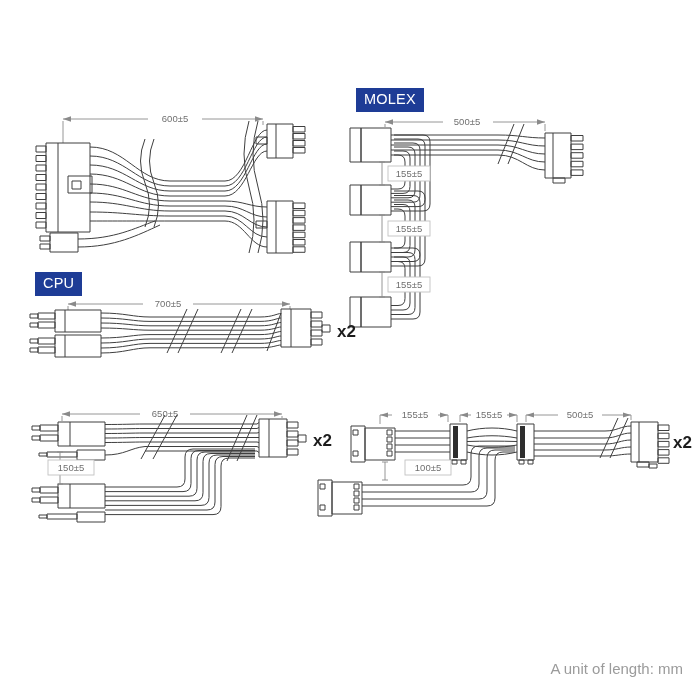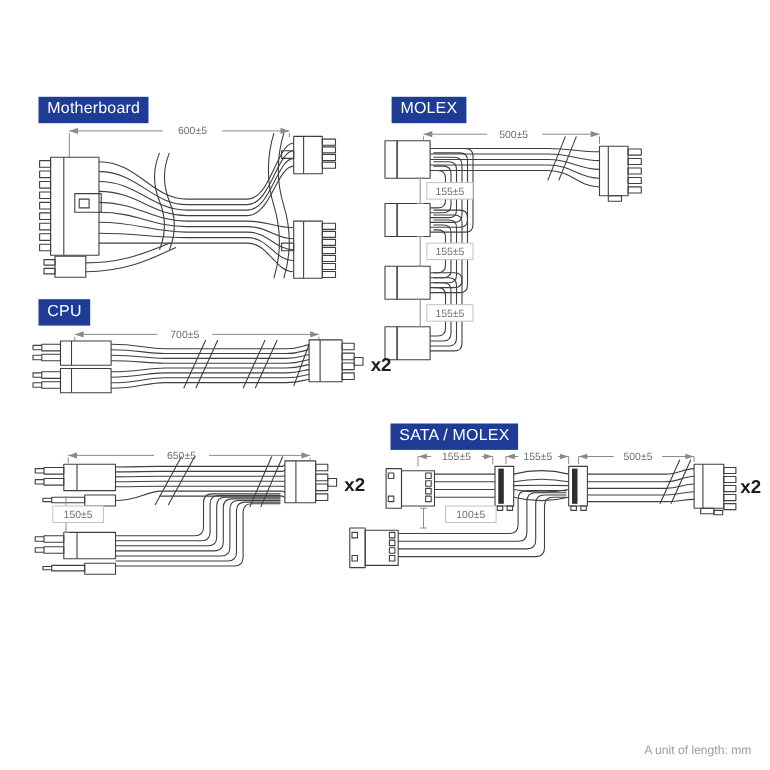--- a/index.html
+++ b/index.html
@@ -8,31 +8,29 @@
   .seclabel{position:absolute;background:#1e3c96;color:#fff;font-size:14.5px;
             line-height:1;padding:4px 8px 5px;letter-spacing:.2px;}
   svg{position:absolute;overflow:visible;}
   .ln{fill:none;stroke:#3f3f3f;stroke-width:1;stroke-linejoin:round;}
   .fill{fill:#2e2e2e;stroke:none;}
   .dm{fill:none;stroke:#8a8a8a;stroke-width:.9;}
   .ah{fill:#8a8a8a;stroke:none;}
   .dmt{font:9.5px "Liberation Sans",sans-serif;fill:#6f6f6f;text-anchor:middle;}
   .dbox{fill:#ffffff;stroke:#c2c2c2;stroke-width:.9;}
   .x2{font:600 17px "Liberation Sans",sans-serif;fill:#1c1c1c;}
-  .footer{position:absolute;right:17px;top:676px;font-size:11px;color:#9b9b9b;margin-left:48px;}
+  .footer{position:absolute;right:17px;top:660px;font-size:15px;color:#9b9b9b;margin-left:48px;}
 </style>
 </head>
 <body>
 
 <div id="page">
 
-  <div class="seclabel" style="left:35px;top:88px">Motherboard</div>
   <div class="seclabel" style="left:356px;top:88px">MOLEX</div>
   <div class="seclabel" style="left:35px;top:272px">CPU</div>
-  <div class="seclabel" style="left:355px;top:385px">SATA / MOLEX</div>
 
   <svg style="left:20px;top:103px" width="300" height="168" viewBox="0 0 300 168">
     <g>
       <path class="dm" d="M43,16 H128 M182,16 H243 M43,18 V40 M243,18 V22"></path>
       <path class="ah" d="M43,16 L51,13.2 51,18.8 Z M243,16 L235,13.2 235,18.8 Z"></path>
       <text class="dmt" x="155" y="19">600±5</text>
     </g>
     <g class="ln">
       <path d="M16,43h10v6h-10z M16,52.5h10v6h-10z M16,62h10v6h-10z M16,71.5h10v6h-10z M16,81h10v6h-10z M16,90.5h10v6h-10z M16,100h10v6h-10z M16,109.5h10v6h-10z M16,119h10v6h-10z"></path>
       <rect x="26" y="40" width="44" height="89"></rect>

